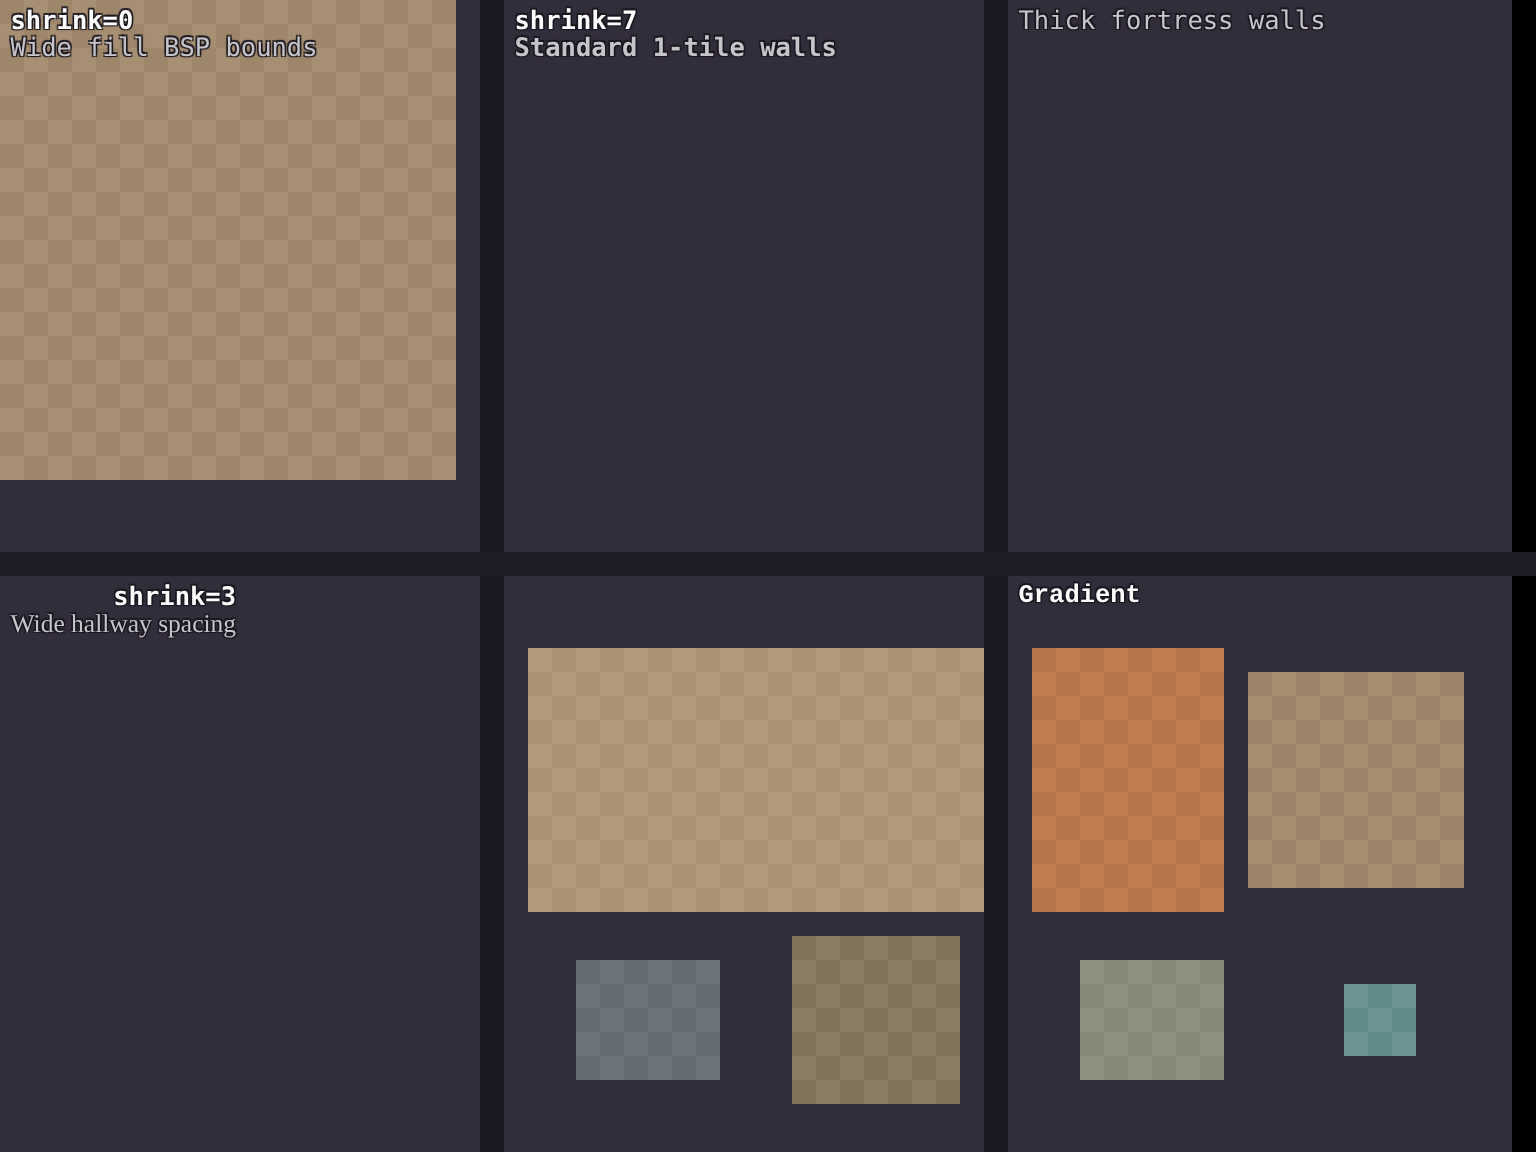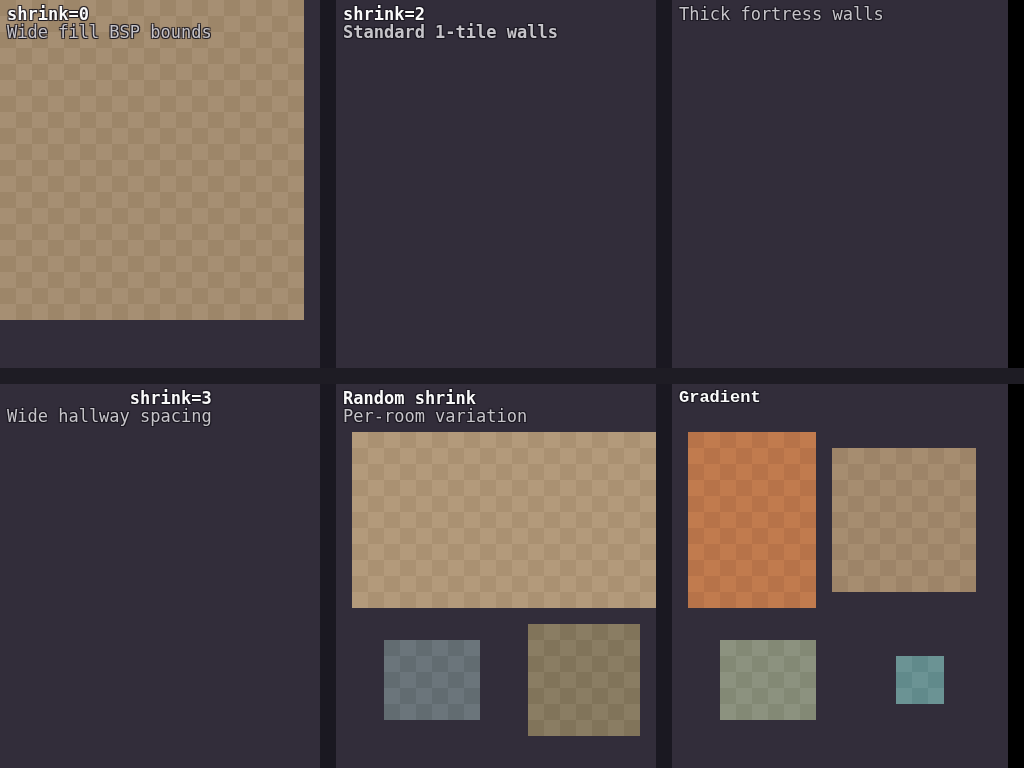--- a/index.html
+++ b/index.html
@@ -25,29 +25,28 @@
 
 <div id="canvas" style="width: 1024px; height: 768px; background: #be185d;">
     <div class="gutter" style="left: 320px; top: 0px; width: 16px; height: 768px; background: rgb(26, 24, 33);"></div>
     <div class="gutter" style="left: 656px; top: 0px; width: 16px; height: 768px; background: rgb(26, 24, 33);"></div>
     <div class="gutter" style="left: 1008px; top: 0px; width: 16px; height: 768px; background: rgb(0, 0, 0);"></div>
     <div class="gutter" style="left: 0px; top: 368px; width: 1024px; height: 16px; background: rgb(30, 28, 36);"></div>
     <div class="panel" style="left: 0px; top: 0px; width: 320px; height: 368px; background: rgb(50, 45, 58);"></div>
     <div class="room" style="left: 0px; top: 0px; width: 304px; height: 320px; background-color: rgb(166, 143, 115); background-image: conic-gradient(rgb(166, 143, 115) 0deg, rgb(166, 143, 115) 25%, rgb(157, 134, 105) 0deg, rgb(157, 134, 105) 50%, rgb(166, 143, 115) 0deg, rgb(166, 143, 115) 75%, rgb(157, 134, 105) 0deg); background-size: 32px 32px;"></div>
     <div class="label" style="left: 7px; top: 5px;"><div class="t" style="color: rgb(250, 250, 250);">shrink=0</div><div class="s" style="color: rgb(198, 196, 201);">Wide fill BSP bounds</div></div>
     <div class="panel" style="left: 336px; top: 0px; width: 320px; height: 368px; background: rgb(50, 45, 58);"></div>
-    <div class="label" style="left: 343px; top: 5px;"><div class="t" style="color: rgb(250, 250, 250);">shrink=2</div><div class="s" style="color: rgb(198, 196, 201); font-weight: bold;">Standard 1-tile walls</div></div>
+    <div class="label" style="left: 343px; top: 5px;"><div class="t" style="color: rgb(250, 250, 250);">shrink=7</div><div class="s" style="color: rgb(198, 196, 201); font-weight: bold;">Standard 1-tile walls</div></div>
     <div class="panel" style="left: 672px; top: 0px; width: 336px; height: 368px; background: rgb(50, 45, 58);"></div>
     <div class="label" style="left: 679px; top: 5px;"><div class="s" style="color: rgb(198, 196, 201);">Thick fortress walls</div></div>
     <div class="panel" style="left: 0px; top: 384px; width: 320px; height: 384px; background: rgb(50, 45, 58);"></div>
-    <div class="label" style="left: 7px; top: 389px; text-align: right;"><div class="t" style="color: rgb(250, 250, 250);">shrink=3</div><div class="s" style="color: rgb(198, 196, 201);">Wide hallway spacing</div></div>
+    <div class="label" style="left: 7px; top: 389px; text-align: right;"><div class="t" style="color: rgb(250, 250, 250);">shrink=3</div><div class="s" style="color: rgb(198, 196, 201); font-family: Liberation Serif, serif;">Wide hallway spacing</div></div>
     <div class="panel" style="left: 336px; top: 384px; width: 320px; height: 384px; background: rgb(50, 45, 58);"></div>
     <div class="room" style="left: 352px; top: 432px; width: 304px; height: 176px; background-color: rgb(179, 154, 123); background-image: conic-gradient(rgb(170, 145, 114) 0deg, rgb(170, 145, 114) 25%, rgb(179, 154, 123) 0deg, rgb(179, 154, 123) 50%, rgb(170, 145, 114) 0deg, rgb(170, 145, 114) 75%, rgb(179, 154, 123) 0deg); background-size: 32px 32px;"></div>
     <div class="room" style="left: 384px; top: 640px; width: 96px; height: 80px; background-color: rgb(107, 117, 123); background-image: conic-gradient(rgb(107, 117, 123) 0deg, rgb(107, 117, 123) 25%, rgb(98, 108, 113) 0deg, rgb(98, 108, 113) 50%, rgb(107, 117, 123) 0deg, rgb(107, 117, 123) 75%, rgb(98, 108, 113) 0deg); background-size: 32px 32px;"></div>
     <div class="room" style="left: 528px; top: 624px; width: 112px; height: 112px; background-color: rgb(138, 125, 99); background-image: conic-gradient(rgb(138, 125, 99) 0deg, rgb(138, 125, 99) 25%, rgb(129, 116, 90) 0deg, rgb(129, 116, 90) 50%, rgb(138, 125, 99) 0deg, rgb(138, 125, 99) 75%, rgb(129, 116, 90) 0deg); background-size: 32px 32px;"></div>
-    <div class="label" style="left: 343px; top: 389px;"><div class="t" style="color: rgb(250, 250, 250);">Random shrink</div><div class="s" style="color: rgb(198, 196, 201);">Per-room variation</div></div>
     <div class="panel" style="left: 672px; top: 384px; width: 336px; height: 384px; background: rgb(50, 45, 58);"></div>
     <div class="room" style="left: 688px; top: 432px; width: 128px; height: 176px; background-color: rgb(193, 123, 78); background-image: conic-gradient(rgb(193, 123, 78) 0deg, rgb(193, 123, 78) 25%, rgb(183, 115, 73) 0deg, rgb(183, 115, 73) 50%, rgb(193, 123, 78) 0deg, rgb(193, 123, 78) 75%, rgb(183, 115, 73) 0deg); background-size: 32px 32px;"></div>
     <div class="room" style="left: 832px; top: 448px; width: 144px; height: 144px; background-color: rgb(166, 141, 112); background-image: conic-gradient(rgb(166, 141, 112) 0deg, rgb(166, 141, 112) 25%, rgb(157, 132, 104) 0deg, rgb(157, 132, 104) 50%, rgb(166, 141, 112) 0deg, rgb(166, 141, 112) 75%, rgb(157, 132, 104) 0deg); background-size: 32px 32px;"></div>
     <div class="room" style="left: 720px; top: 640px; width: 96px; height: 80px; background-color: rgb(140, 146, 127); background-image: conic-gradient(rgb(131, 137, 117) 0deg, rgb(131, 137, 117) 25%, rgb(140, 146, 127) 0deg, rgb(140, 146, 127) 50%, rgb(131, 137, 117) 0deg, rgb(131, 137, 117) 75%, rgb(140, 146, 127) 0deg); background-size: 32px 32px;"></div>
     <div class="room" style="left: 896px; top: 656px; width: 48px; height: 48px; background-color: rgb(107, 147, 148); background-image: conic-gradient(rgb(97, 138, 139) 0deg, rgb(97, 138, 139) 25%, rgb(107, 147, 148) 0deg, rgb(107, 147, 148) 50%, rgb(97, 138, 139) 0deg, rgb(97, 138, 139) 75%, rgb(107, 147, 148) 0deg); background-size: 32px 32px;"></div>
     <div class="label" style="left: 679px; top: 389px; font-family: Liberation Mono, monospace;"><div class="t" style="color: rgb(250, 250, 250);">Gradient</div></div>
   </div>
 
 </body></html>

